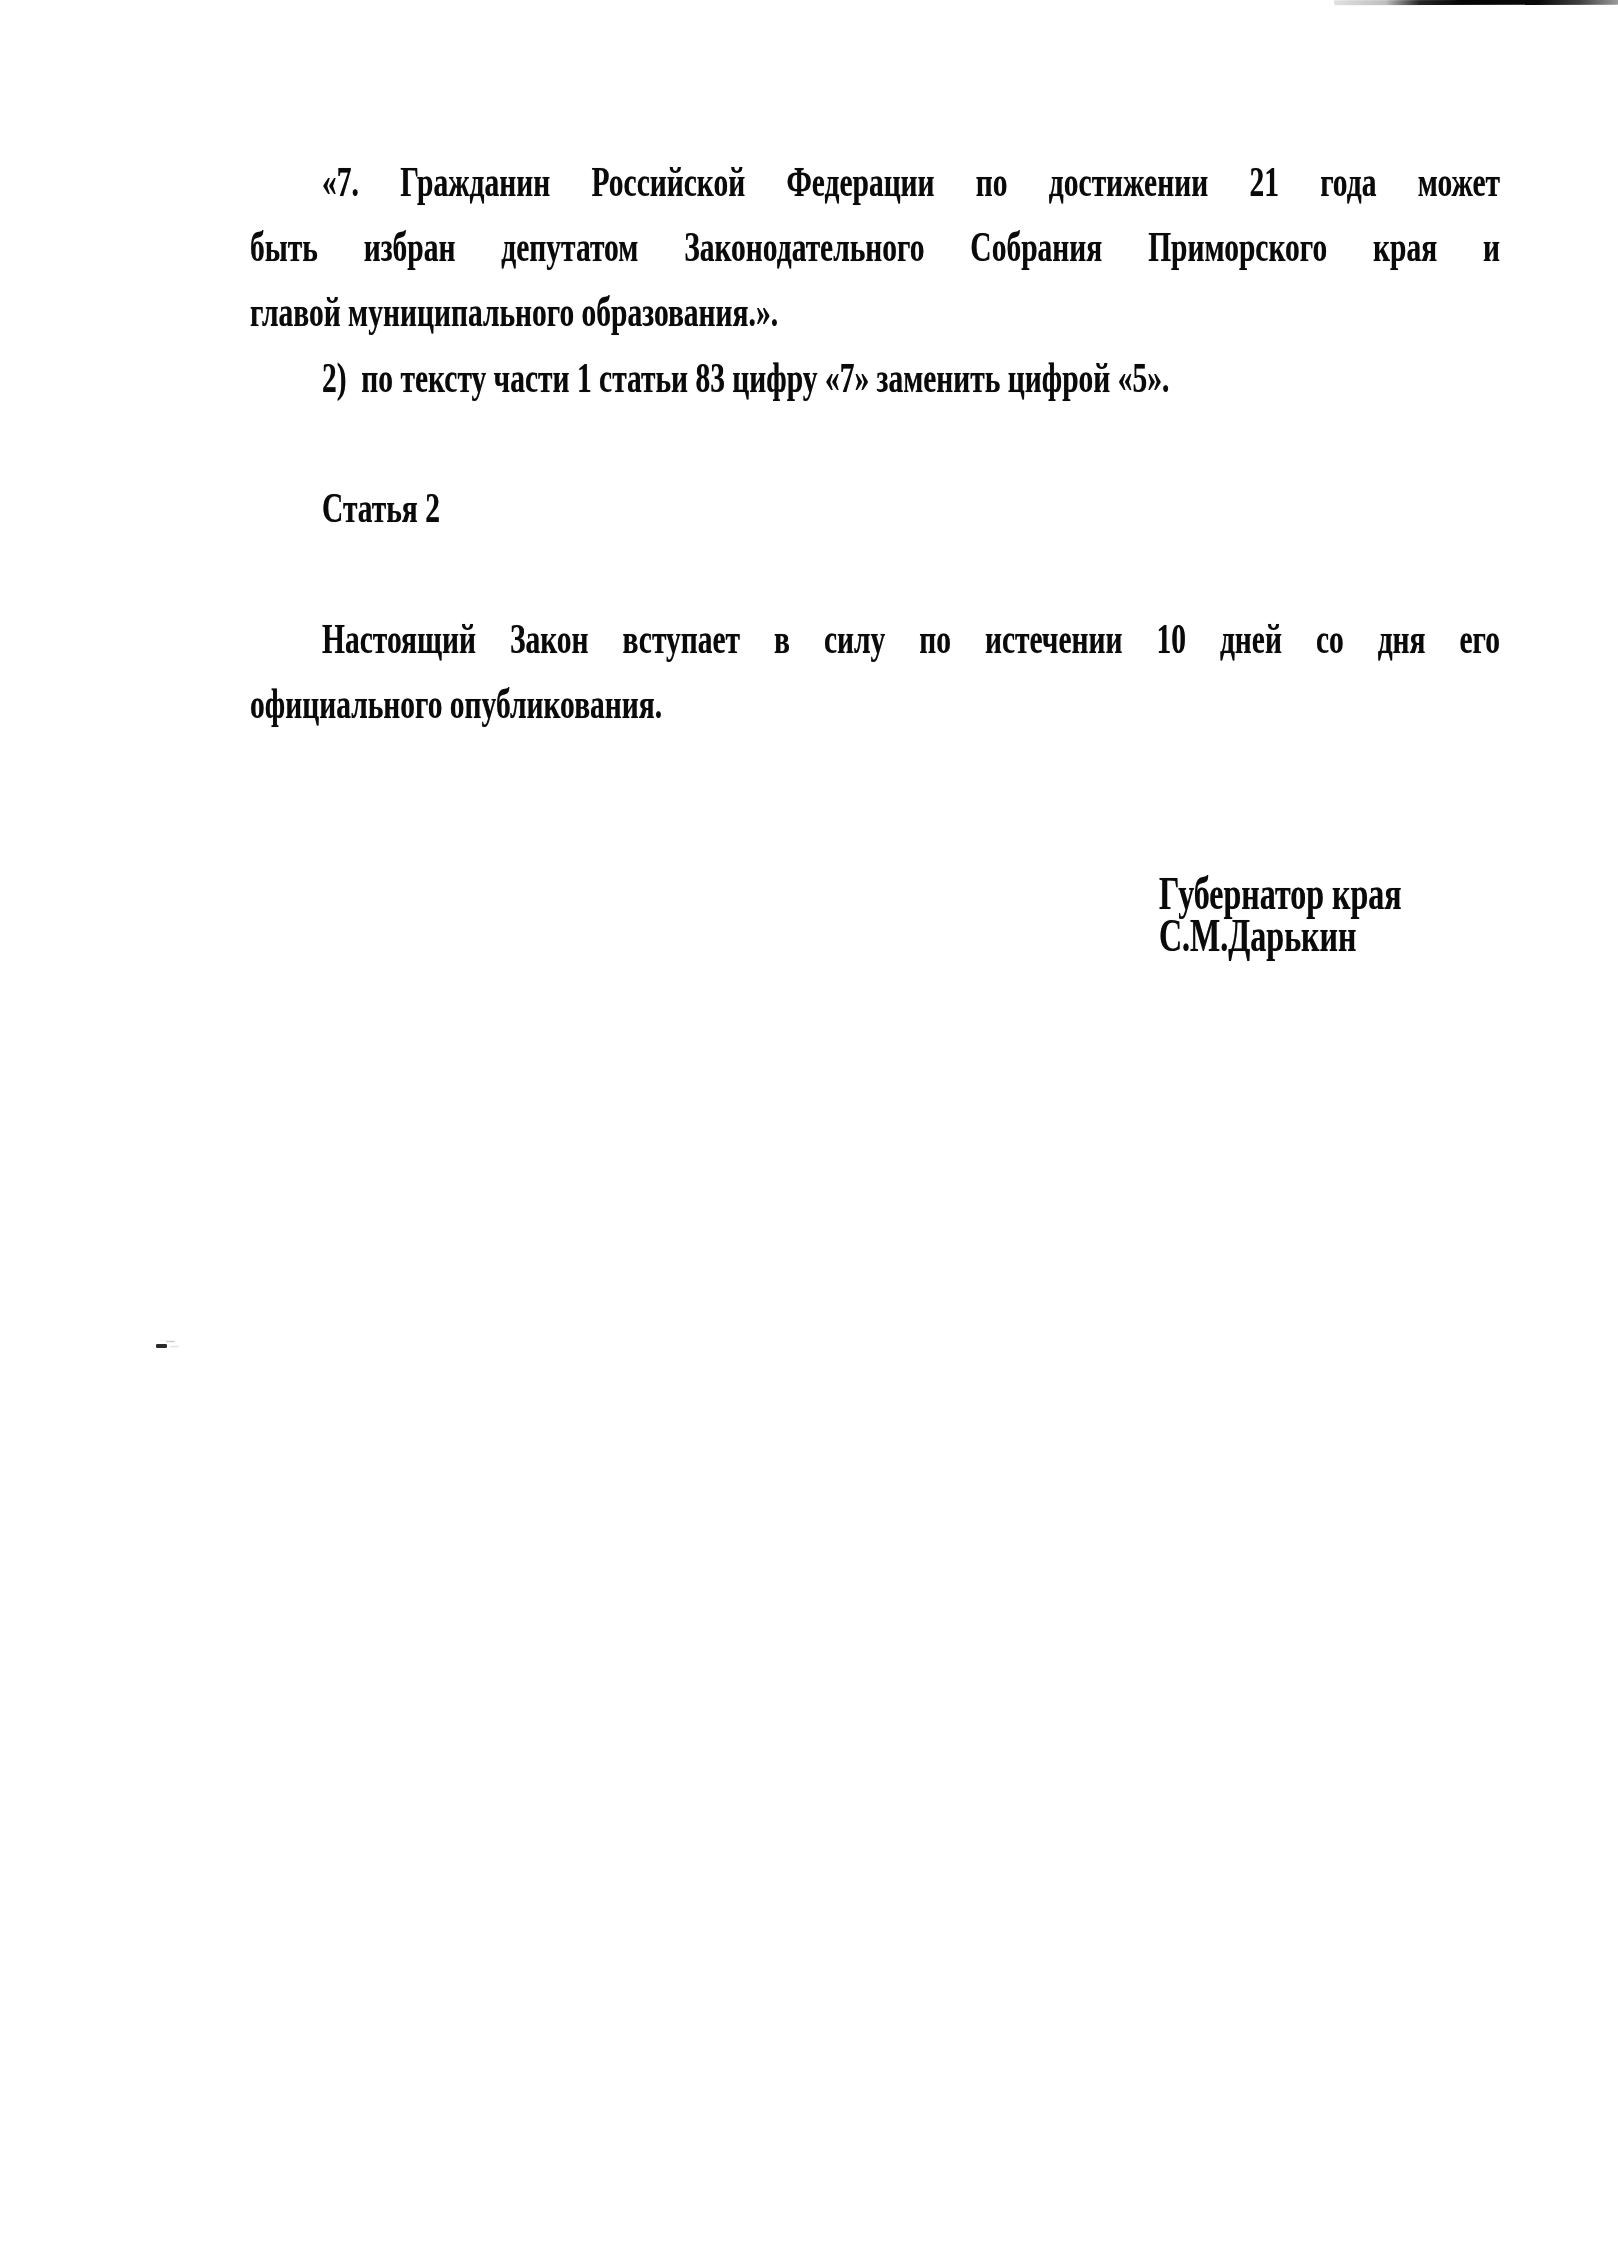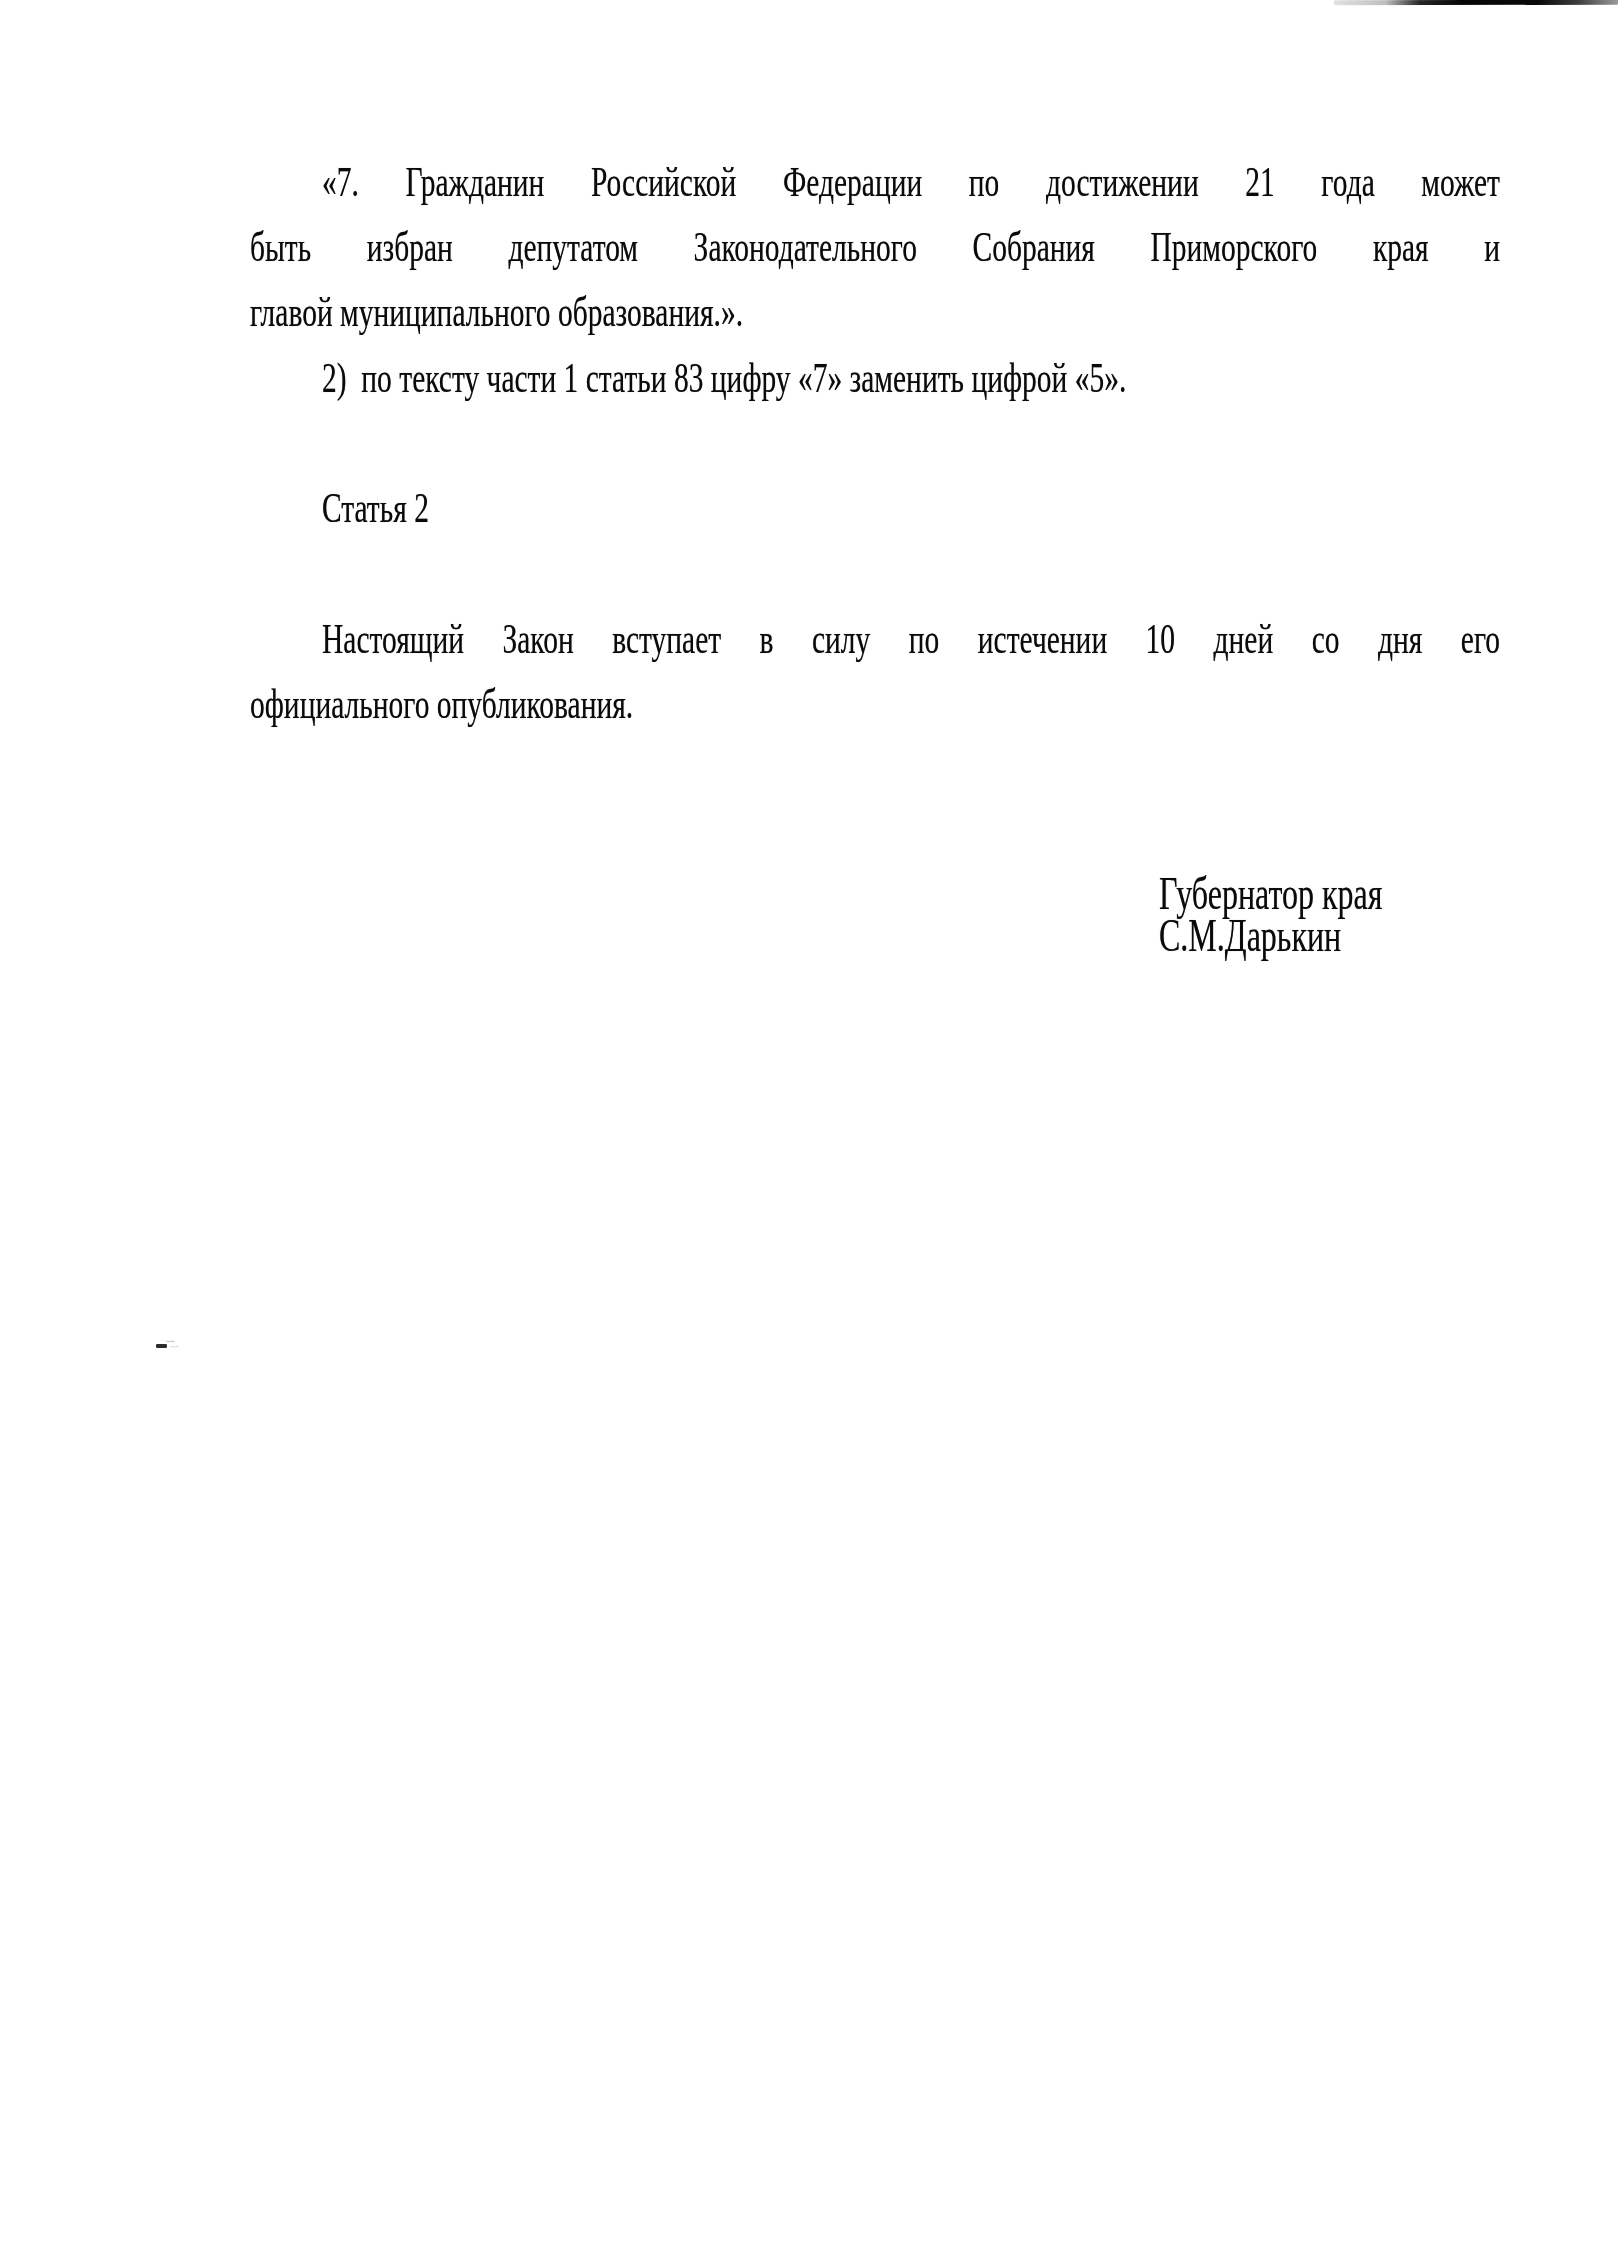--- a/index.html
+++ b/index.html
@@ -8,20 +8,21 @@
     background: #e8e8e8;
   }
   .page {
     position: relative;
     width: 1618px;
     height: 2261px;
     background: #ffffff;
     overflow: hidden;
     font-family: "Liberation Serif", "DejaVu Serif", serif;
     color: #0a0a0a;
+    font-weight: bold;
   }
   
   .scan-stretch {
     position: absolute;
     top: 0;
     left: 0;
     width: 1618px;
     transform: scaleY(1.45);
     transform-origin: 0 0;
   }

